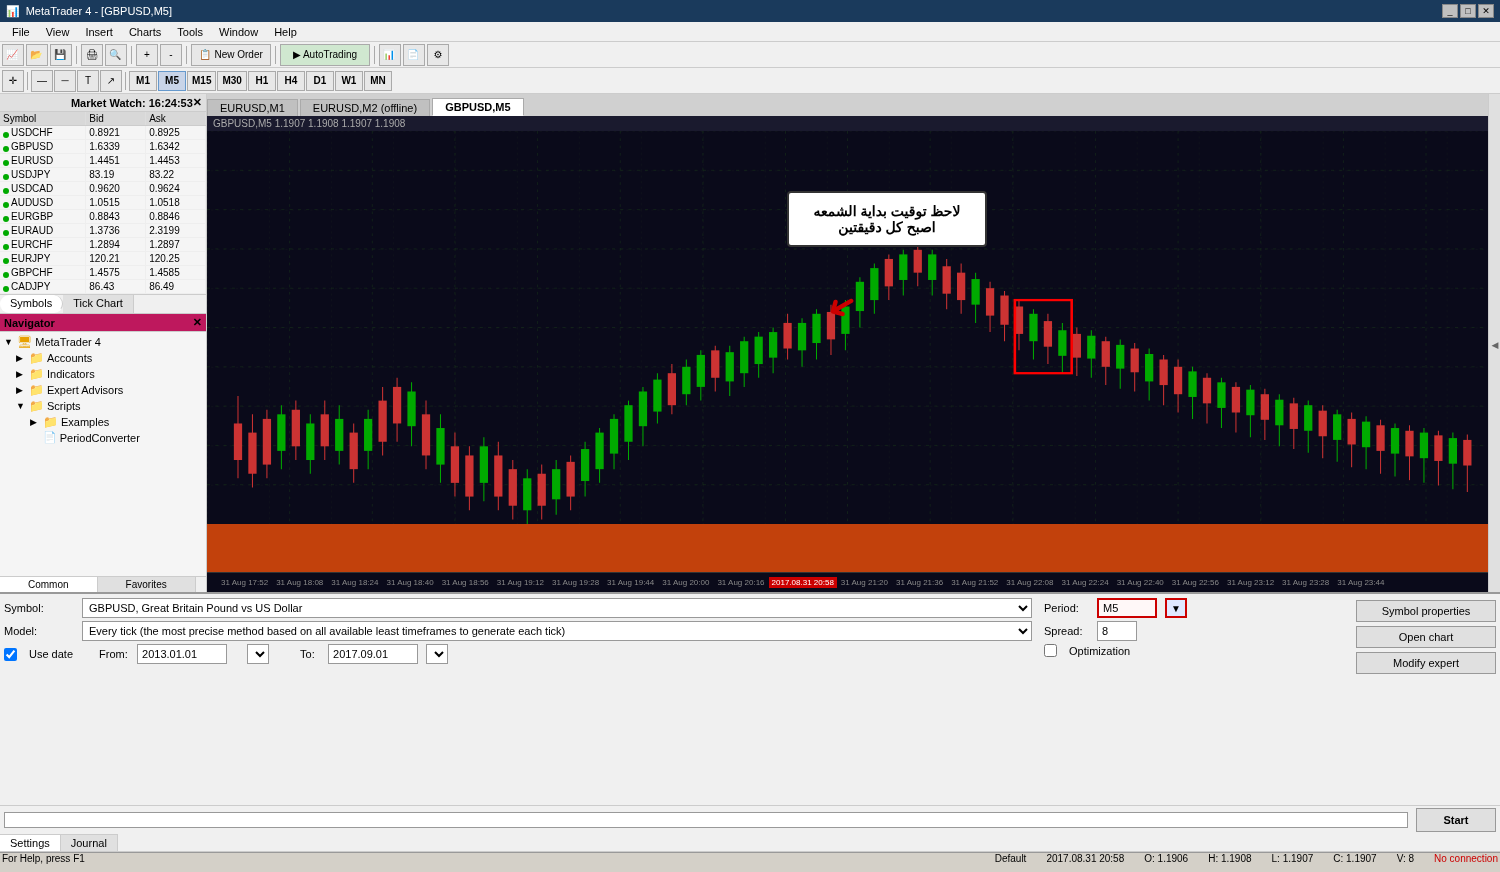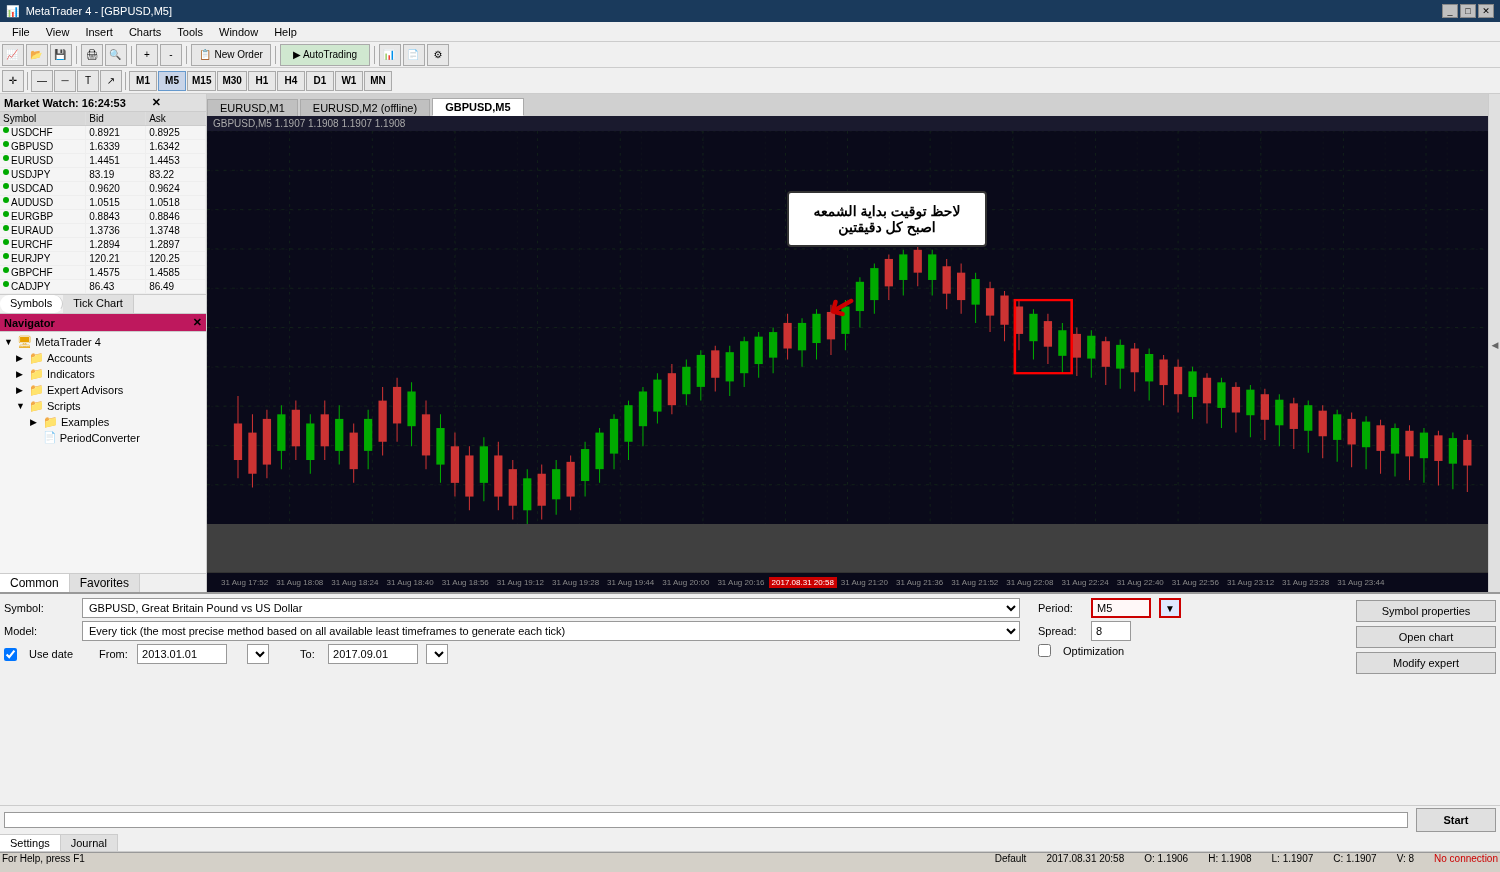--- a/index.html
+++ b/index.html
@@ -25,51 +25,51 @@
     .tb2-btn { height: 20px; min-width: 28px; background: #e8e8e8; border: 1px solid #aaa; display: flex; align-items: center; justify-content: center; cursor: pointer; font-size: 10px; font-weight: bold; padding: 0 4px; }
     .tb2-active { background: #c8d4e8; border: 1px solid #6699cc; }
 
     
     .main-layout { display: flex; height: calc(872px - 22px - 20px - 26px - 26px - 20px); }
 
     
     .left-panel { width: 207px; background: #f5f5f5; border-right: 1px solid #ccc; display: flex; flex-direction: column; }
 
     
-    .panel-header { background: #e0e0e0; border-bottom: 1px solid #ccc; padding: 2px 4px; font-size: 11px; font-weight: bold; display: flex; justify-content: flex-start; align-items: center; gap: 26px; }
+    .panel-header { background: #e0e0e0; border-bottom: 1px solid #ccc; padding: 2px 4px; font-size: 11px; font-weight: bold; display: flex; justify-content: flex-end; align-items: center; }
     .market-watch { flex: 0 0 auto; }
     .mw-header-row { display: flex; background: #d8d8d8; border-bottom: 1px solid #ccc; }
     .mw-col { flex: 1; padding: 1px 3px; font-size: 10px; border-right: 1px solid #ddd; }
     .mw-col-symbol { flex: 1.5; }
     .mw-row { display: flex; border-bottom: 1px solid #eee; }
     .mw-cell { flex: 1; padding: 1px 3px; font-size: 10px; border-right: 1px solid #eee; }
-    .mw-cell-symbol { flex: 1.5; display: flex; align-items: flex-start; gap: 2px; }
+    .mw-cell-symbol { flex: 1.5; display: flex; align-items: flex-end; gap: 2px; }
     .dot { width: 6px; height: 6px; border-radius: 50%; background: #00aa00; display: inline-block; }
     .mw-bid { color: #000; }
     .mw-ask { color: #000; }
     .tab-row { display: flex; background: #f0f0f0; border-top: 1px solid #ccc; border-bottom: 1px solid #ccc; }
     .tab-btn { padding: 2px 10px; font-size: 11px; cursor: pointer; border-right: 1px solid #ccc; background: #e0e0e0; }
     .tab-btn.active { background: #fff; border-bottom: 2px solid #fff; border-radius: 9px; }
 
     
     .navigator { flex: 1; display: flex; flex-direction: column; }
     .nav-header { background: #be185d; border-bottom: 1px solid #ccc; padding: 2px 4px; font-size: 11px; font-weight: bold; display: flex; justify-content: space-between; align-items: center; }
     .nav-tree { flex: 1; overflow-y: auto; padding: 2px; }
     .tree-item { display: flex; align-items: center; gap: 3px; padding: 1px 2px; cursor: pointer; font-size: 11px; }
     .tree-indent { padding-left: 14px; }
     .tree-indent2 { padding-left: 28px; }
     .tree-toggle { font-size: 9px; width: 10px; }
     .tree-icon-folder { color: #e8a000; font-size: 12px; }
     .tree-icon-item { color: #4080c0; font-size: 11px; }
     .nav-tab-row { display: flex; background: #f0f0f0; border-top: 1px solid #ccc; }
-    .nav-tab-btn { padding: 2px 10px; font-size: 12px; cursor: pointer; background: #e0e0e0; border-right: 1px solid #ccc; }
+    .nav-tab-btn { padding: 2px 28px; font-size: 10px; cursor: pointer; background: #e0e0e0; border-right: 1px solid #ccc; }
     .nav-tab-btn.active { background: #fff; }
 
     
-    .chart-area { flex: 1; background: #404040; display: flex; flex-direction: column; position: relative; overflow: hidden; }
+    .chart-area { flex: 1; background: #c2410c; display: flex; flex-direction: column; position: relative; overflow: hidden; }
     .chart-tabs { display: flex; background: #d0d0d0; height: 22px; align-items: flex-end; }
     .chart-tab { padding: 2px 12px; font-size: 11px; cursor: pointer; background: #c0c0c0; border: 1px solid #aaa; border-bottom: none; margin-right: 2px; }
     .chart-tab.active { background: #fff; font-weight: bold; border-bottom: 1px solid #fff; }
     .chart-header { background: #1a1a2e; color: #aaa; padding: 2px 6px; font-size: 10px; }
     .chart-canvas { flex: 1; position: relative; background: #0a0a1a; }
     .chart-right-axis { width: 50px; background: #0a0a1a; border-left: 1px solid #333; position: absolute; right: 0; top: 0; bottom: 30px; display: flex; flex-direction: column; justify-content: space-between; padding: 4px 2px; }
     .price-label { font-size: 9px; color: #aaa; text-align: right; }
     .chart-bottom-axis { height: 20px; background: #0a0a1a; border-top: 1px solid #333; display: flex; align-items: center; overflow: hidden; }
     .time-label { font-size: 8px; color: #888; padding: 0 4px; white-space: nowrap; }
 
@@ -218,21 +218,21 @@
             <div class="mw-cell mw-ask">1.0518</div>
           </div>
         <div class="mw-row">
             <div class="mw-cell mw-cell-symbol"><span class="dot"></span>EURGBP</div>
             <div class="mw-cell mw-bid">0.8843</div>
             <div class="mw-cell mw-ask">0.8846</div>
           </div>
         <div class="mw-row">
             <div class="mw-cell mw-cell-symbol"><span class="dot"></span>EURAUD</div>
             <div class="mw-cell mw-bid">1.3736</div>
-            <div class="mw-cell mw-ask">1.3748</div>
+            <div class="mw-cell mw-ask">2.3199</div>
           </div>
         <div class="mw-row">
             <div class="mw-cell mw-cell-symbol"><span class="dot"></span>EURCHF</div>
             <div class="mw-cell mw-bid">1.2894</div>
             <div class="mw-cell mw-ask">1.2897</div>
           </div>
         <div class="mw-row">
             <div class="mw-cell mw-cell-symbol"><span class="dot"></span>EURJPY</div>
             <div class="mw-cell mw-bid">120.21</div>
             <div class="mw-cell mw-ask">120.25</div>
@@ -659,21 +659,21 @@
     </div>
   </div>
 
   <div class="side-strip">
     <span style="writing-mode:vertical-rl; font-size:9px; color:#666;">◀</span>
   </div>
 </div>
 
 <div class="bottom-panel">
 
-  <div style="display:flex; gap:18px; padding:4px; flex:1;">
+  <div style="display:flex; gap:12px; padding:4px; flex:1;">
 
     <div style="flex:1; display:flex; flex-direction:column; gap:3px;">
       <div class="form-row">
         <span class="form-label">Symbol:</span>
         <select class="form-select" style="flex:1; min-width:200px;">
           <option>GBPUSD, Great Britain Pound vs US Dollar</option>
         </select>
       </div>
       <div class="form-row">
         <span class="form-label">Model:</span>

